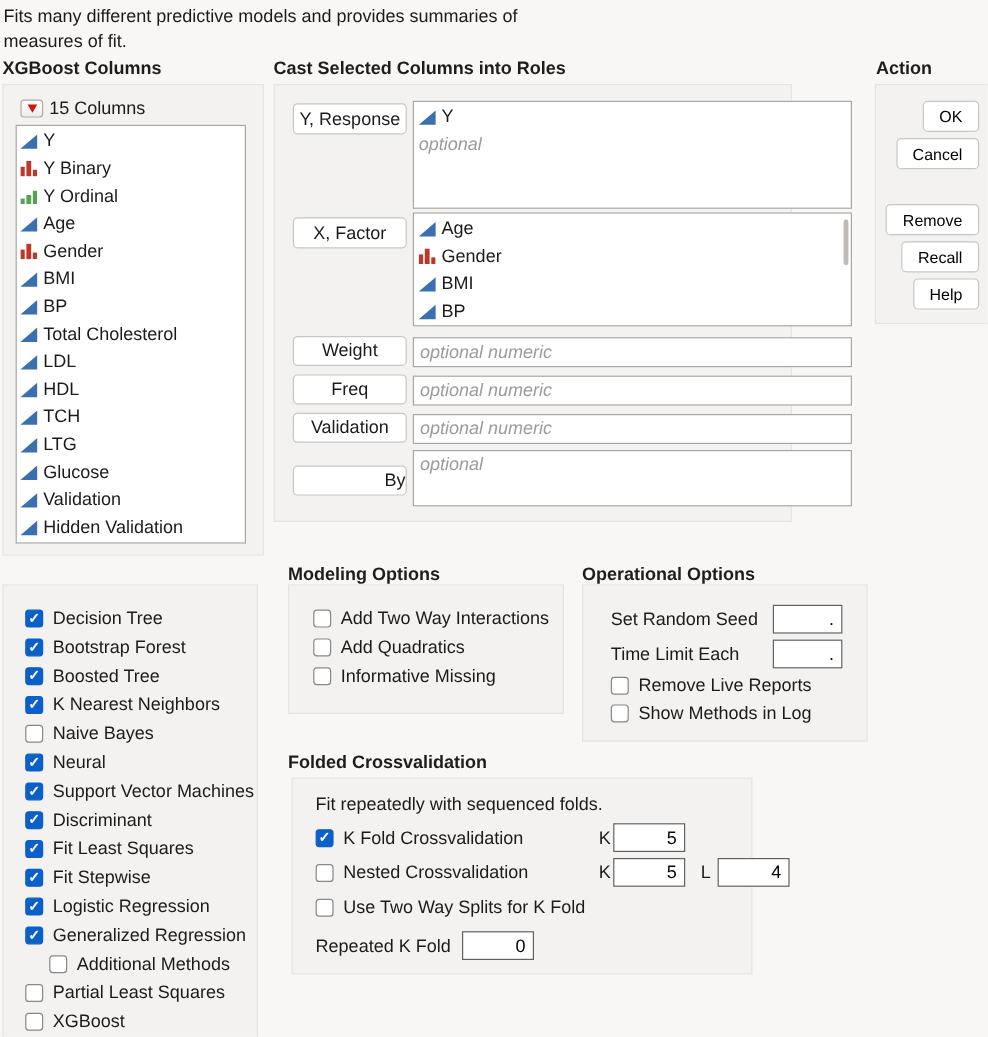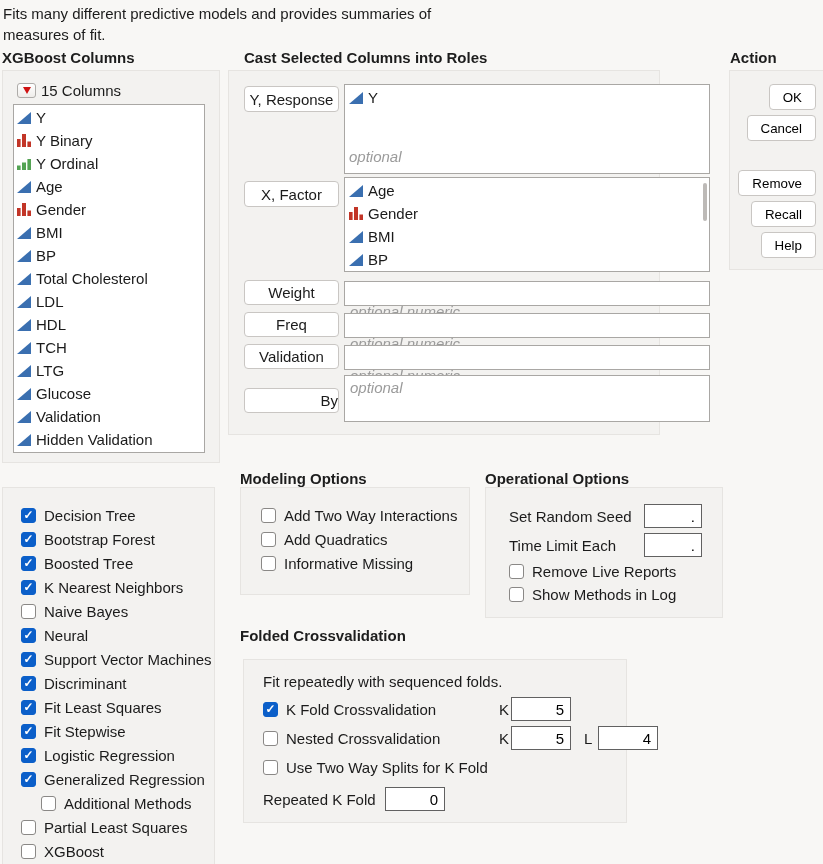--- a/index.html
+++ b/index.html
@@ -56,21 +56,21 @@
     content:"\2713";
     position:absolute; left:1.5px; top:-1px;
     color:#ffffff; font-size:12px; font-weight:bold;
   }
   .ic-cont {
     width:0; height:0; flex:0 0 14px;
     border-left:14px solid transparent;
     border-bottom:12px solid #3a6fb0;
   }
   .ic-svg { width:14px; height:13px; flex:0 0 14px; }
-  .ph { color:#9b9b9b; font-style:italic;margin-top:36px; }
+  .ph { color:#9b9b9b; font-style:italic; }
   .num {
     position:absolute;
     border:1px solid #616161; background:#ffffff;
     font-family:"Liberation Sans", sans-serif;
     font-size:15px; text-align:right; padding-right:6px;
     height:24px;
   }
   .redtri-btn {
     position:absolute; left:14px; top:12px;
     width:19px; height:15px;
@@ -90,21 +90,21 @@
     background:#bdbab7; border-radius:2px;
   }
   .lbl-inline { white-space:nowrap; }
 </style>
 </head>
 <body>
 
 <div class="abs desc" style="left:3px; top:3px; width:450px;">Fits many different predictive models and provides summaries of measures of fit.</div>
 
 <div class="abs hdr" style="left:2px; top:49px;">XGBoost Columns</div>
-<div class="abs hdr" style="left:244px; top:49px;">Cast Selected Columns into Roles</div>
+<div class="abs hdr" style="left:228px; top:49px;">Cast Selected Columns into Roles</div>
 <div class="abs hdr" style="left:730px; top:49px;">Action</div>
 <div class="abs hdr" style="left:2px; top:470px;margin-top:22px;">Method</div>
 <div class="abs hdr" style="left:240px; top:470px;">Modeling Options</div>
 <div class="abs hdr" style="left:485px; top:470px;">Operational Options</div>
 <div class="abs hdr" style="left:240px; top:627px;">Folded Crossvalidation</div>
 
 <div class="panel" style="left:2px; top:70px; width:218px; height:393px;">
   <div class="redtri-btn">
     <span class="redtri"></span>
   </div>
@@ -355,21 +355,21 @@
   <div class="cbrow abs" style="left:23px; top:71px;">
       <span class="cb"></span>
       <span>Remove Live Reports</span>
     </div>
   <div class="cbrow abs" style="left:23px; top:94px;">
       <span class="cb"></span>
       <span>Show Methods in Log</span>
     </div>
 </div>
 
-<div class="panel" style="left:243px; top:648px; width:384px; height:164px;margin-top:11px;">
+<div class="panel" style="left:243px; top:648px; width:384px; height:164px;">
   <div class="abs lbl-inline" style="left:19px; top:13px;">Fit repeatedly with sequenced folds.</div>
 
   <div class="cbrow abs" style="left:19px; top:37px;">
       <span class="cb on"></span>
       <span>K Fold Crossvalidation</span>
     </div>
   <div class="abs lbl-inline" style="left:255px; top:41px;">K</div>
   <input class="num" style="left: 267px; top: 37px; width: 60px;" value="5">
 
   <div class="cbrow abs" style="left:19px; top:66px;">

